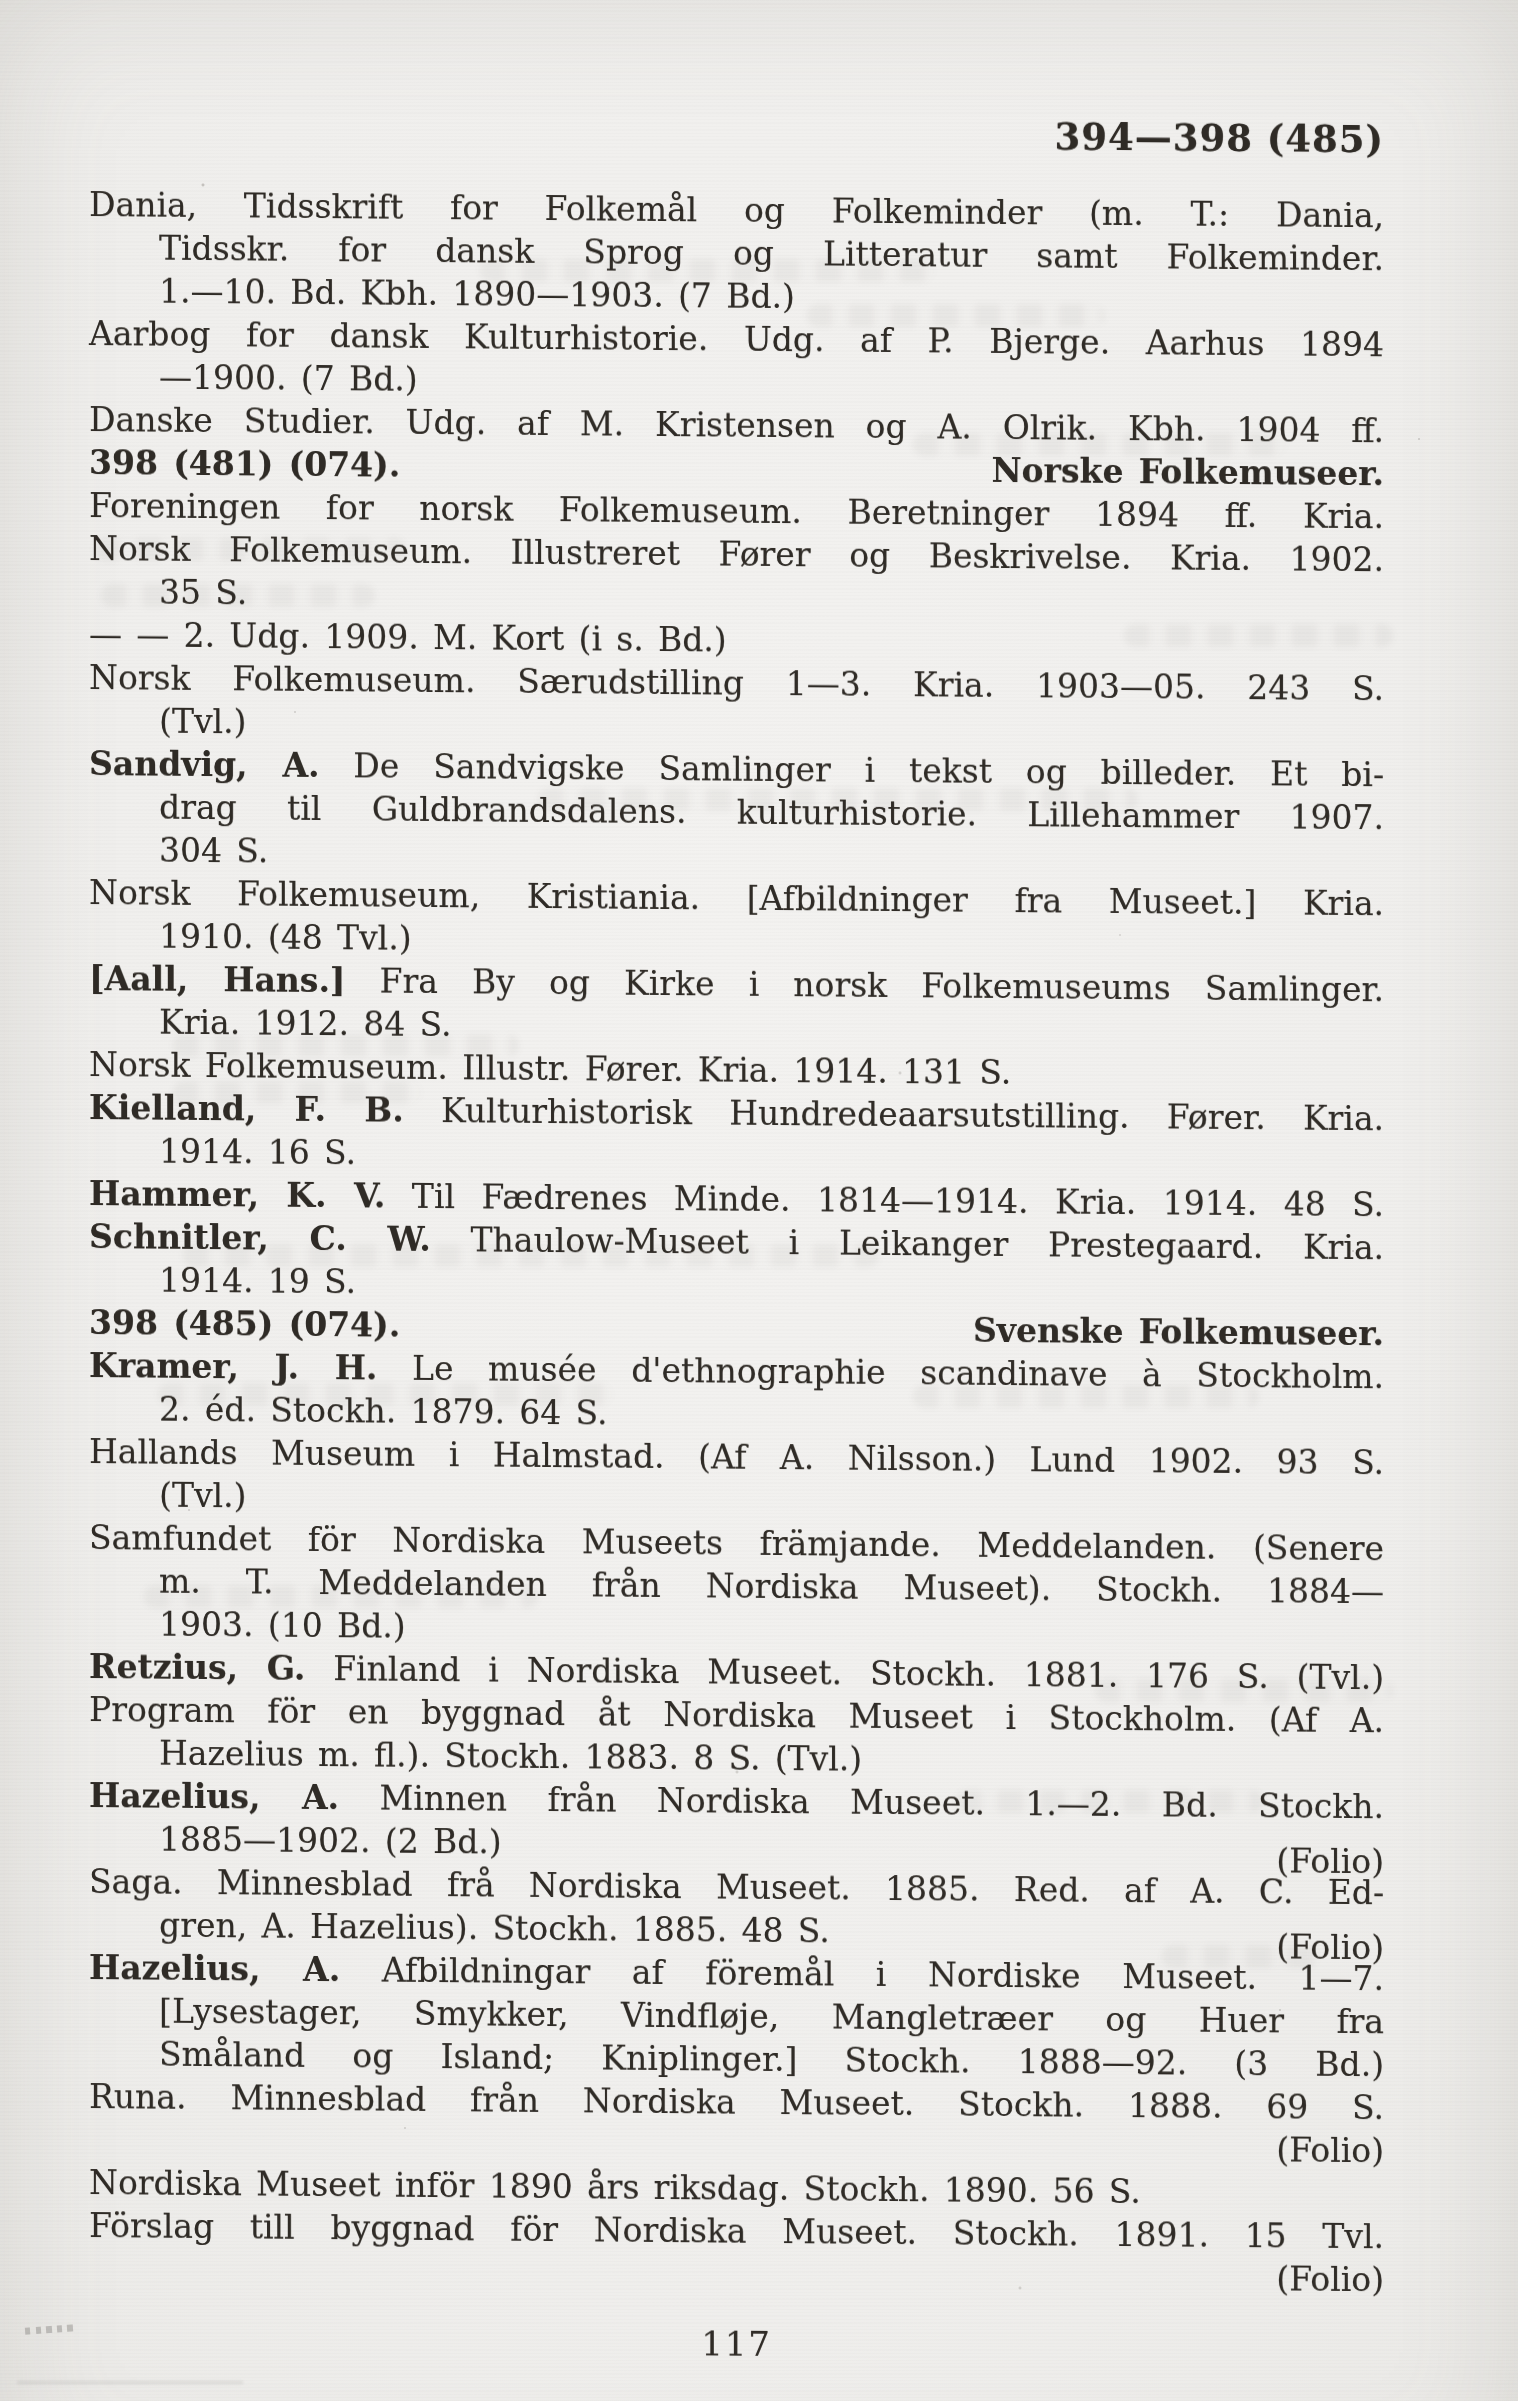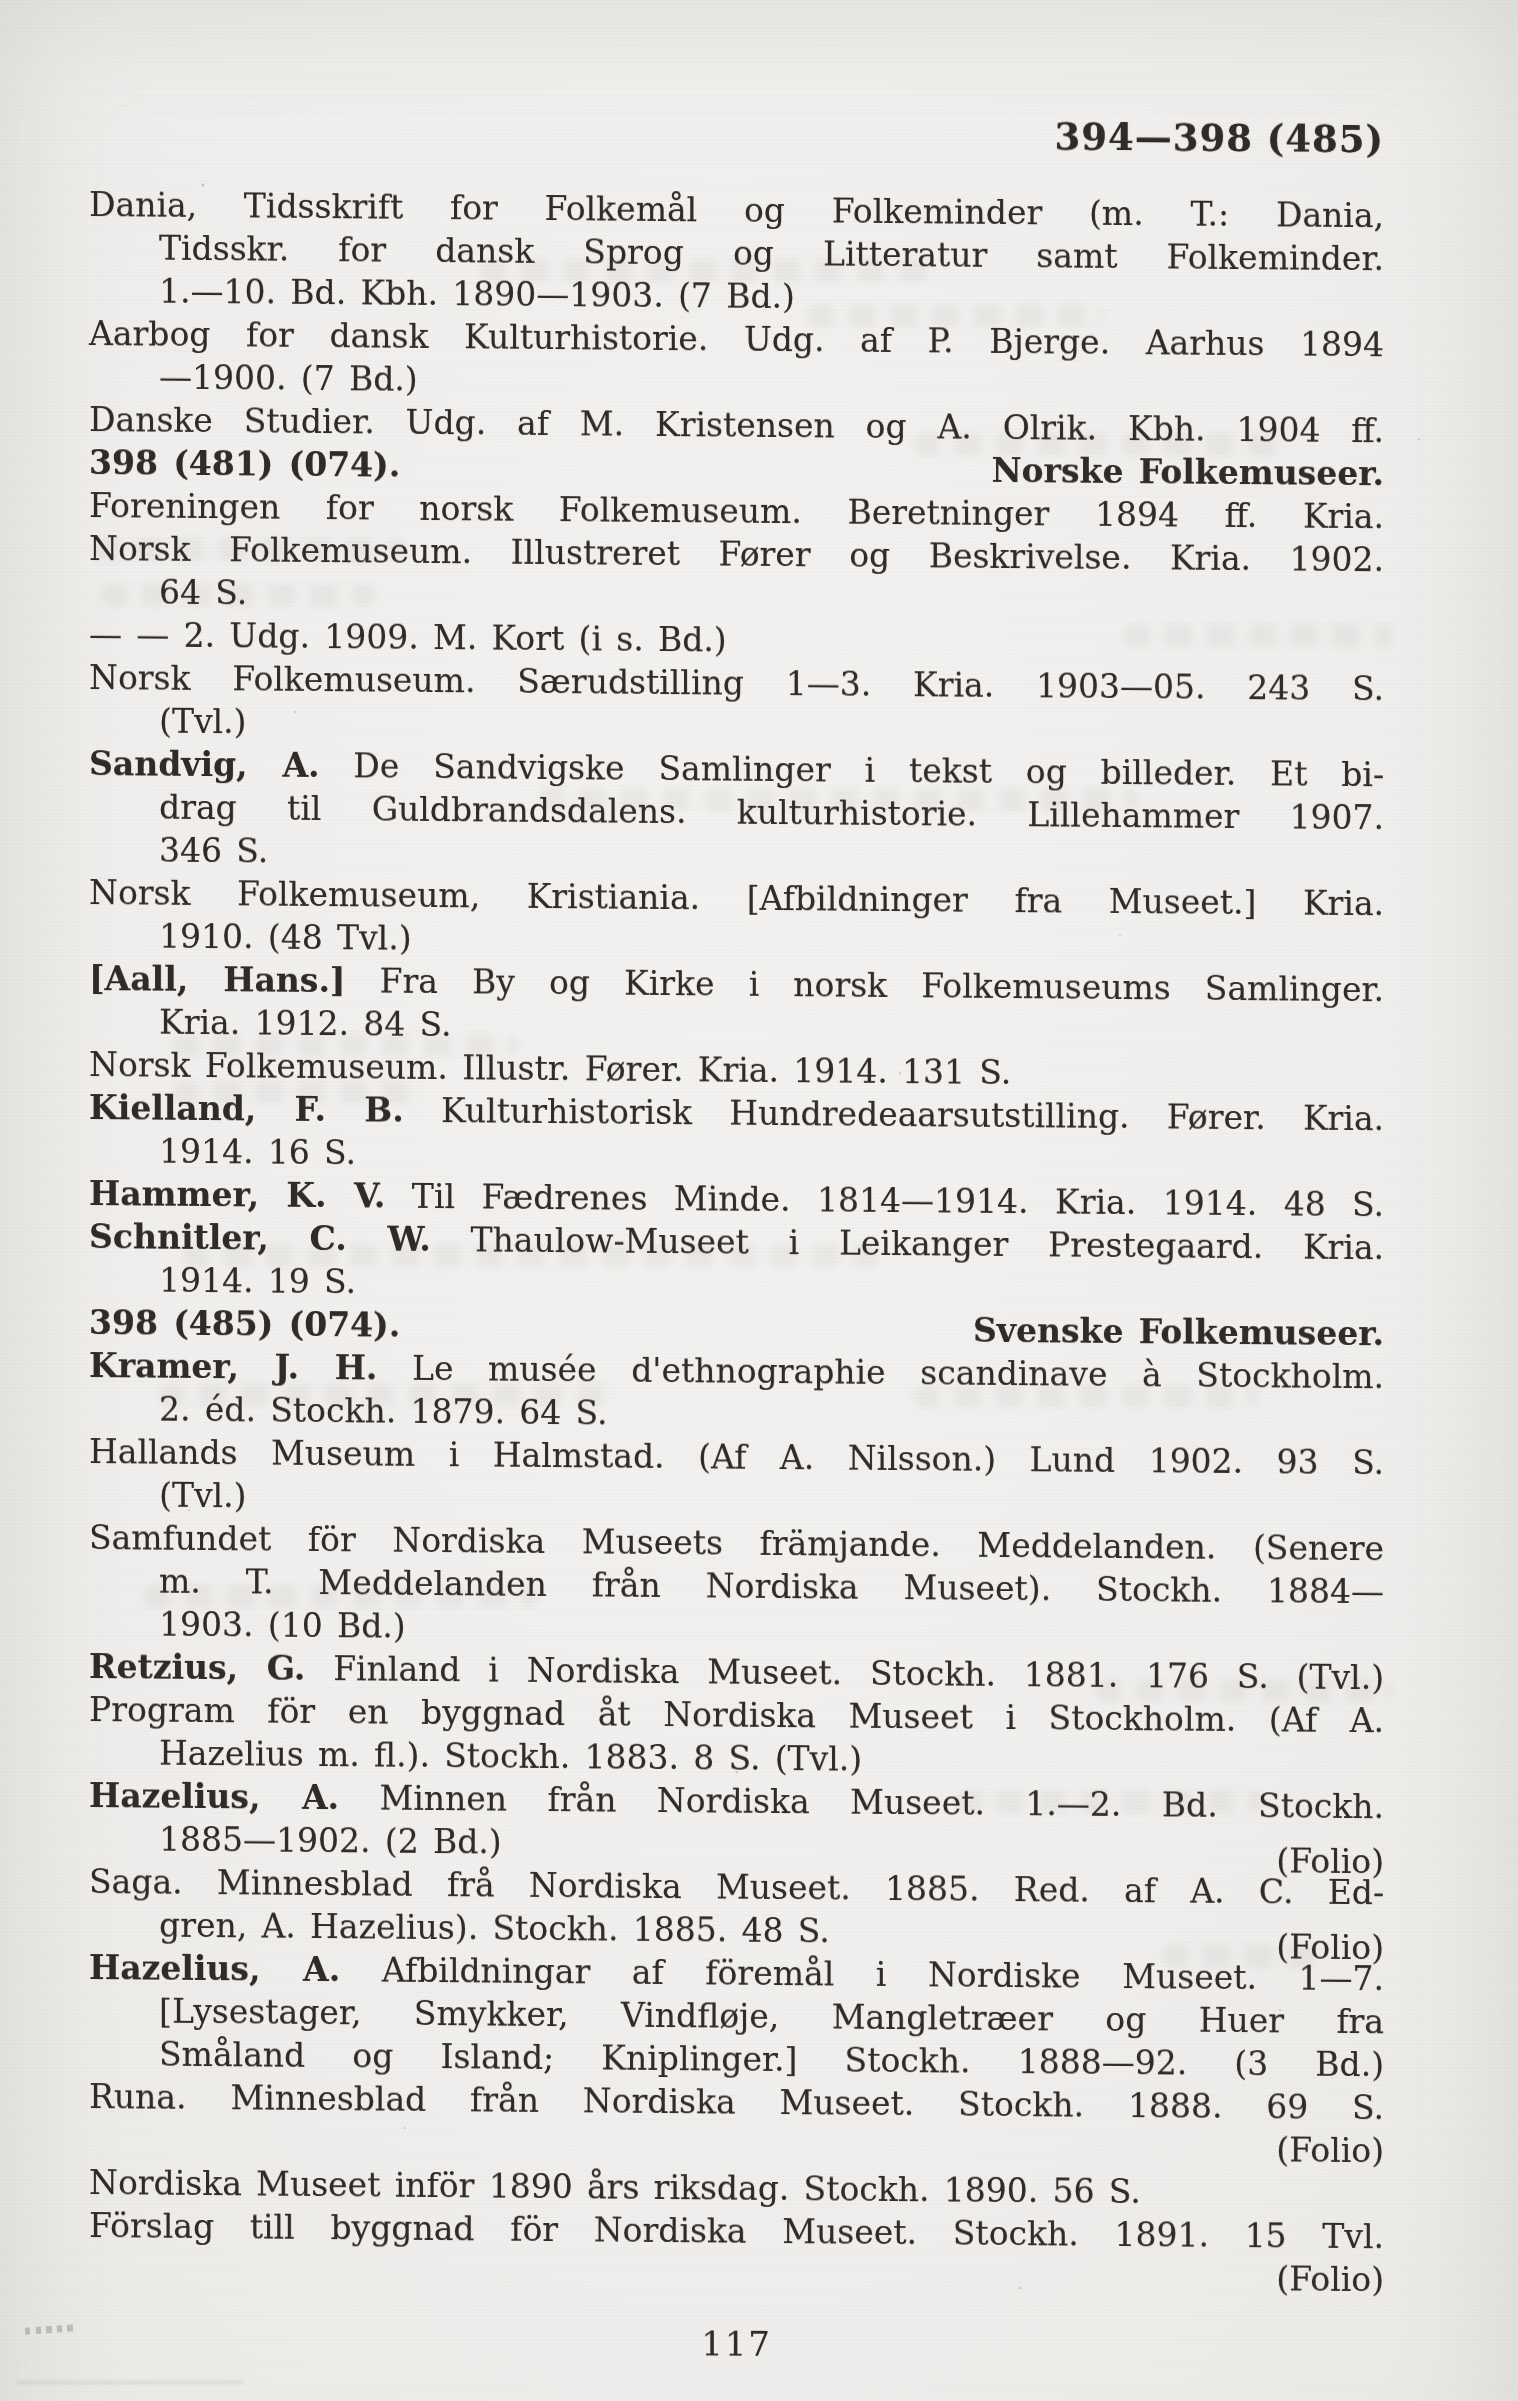--- a/index.html
+++ b/index.html
@@ -167,27 +167,27 @@
     <div id="text-block">
         <div class="line justify"><span>Dania, Tidsskrift for Folkemål og Folkeminder (m. T.: Dania,</span></div>
         <div class="line indent justify"><span>Tidsskr. for dansk Sprog og Litteratur samt Folkeminder.</span></div>
         <div class="line indent"><span>1.—10. Bd. Kbh. 1890—1903. (7 Bd.)</span></div>
         <div class="line justify"><span>Aarbog for dansk Kulturhistorie. Udg. af P. Bjerge. Aarhus 1894</span></div>
         <div class="line indent"><span>—1900. (7 Bd.)</span></div>
         <div class="line justify"><span>Danske Studier. Udg. af M. Kristensen og A. Olrik. Kbh. 1904 ff.</span></div>
         <div class="line"><span class="lead">398 (481) (074).</span><span class="rt rb">Norske Folkemuseer.</span></div>
         <div class="line justify"><span>Foreningen for norsk Folkemuseum. Beretninger 1894 ff. Kria.</span></div>
         <div class="line justify"><span>Norsk Folkemuseum. Illustreret Fører og Beskrivelse. Kria. 1902.</span></div>
-        <div class="line indent"><span>64 S.</span></div>
+        <div class="line indent"><span>35 S.</span></div>
         <div class="line"><span>— — 2. Udg. 1909. M. Kort (i s. Bd.)</span></div>
         <div class="line justify"><span>Norsk Folkemuseum. Særudstilling 1—3. Kria. 1903—05. 243 S.</span></div>
         <div class="line indent"><span>(Tvl.)</span></div>
         <div class="line justify"><span class="lead">Sandvig, A.</span><span> De Sandvigske Samlinger i tekst og billeder. Et bi-</span></div>
         <div class="line indent justify"><span>drag til Guldbrandsdalens. kulturhistorie. Lillehammer 1907.</span></div>
-        <div class="line indent"><span>346 S.</span></div>
+        <div class="line indent"><span>304 S.</span></div>
         <div class="line justify"><span>Norsk Folkemuseum, Kristiania. [Afbildninger fra Museet.] Kria.</span></div>
         <div class="line indent"><span>1910. (48 Tvl.)</span></div>
         <div class="line justify"><span class="lead">[Aall, Hans.]</span><span> Fra By og Kirke i norsk Folkemuseums Samlinger.</span></div>
         <div class="line indent"><span>Kria. 1912. 84 S.</span></div>
         <div class="line"><span>Norsk Folkemuseum. Illustr. Fører. Kria. 1914. 131 S.</span></div>
         <div class="line justify"><span class="lead">Kielland, F. B.</span><span> Kulturhistorisk Hundredeaarsutstilling. Fører. Kria.</span></div>
         <div class="line indent"><span>1914. 16 S.</span></div>
         <div class="line justify"><span class="lead">Hammer, K. V.</span><span> Til Fædrenes Minde. 1814—1914. Kria. 1914. 48 S.</span></div>
         <div class="line justify"><span class="lead">Schnitler, C. W.</span><span> Thaulow-Museet i Leikanger Prestegaard. Kria.</span></div>
         <div class="line indent"><span>1914. 19 S.</span></div>

